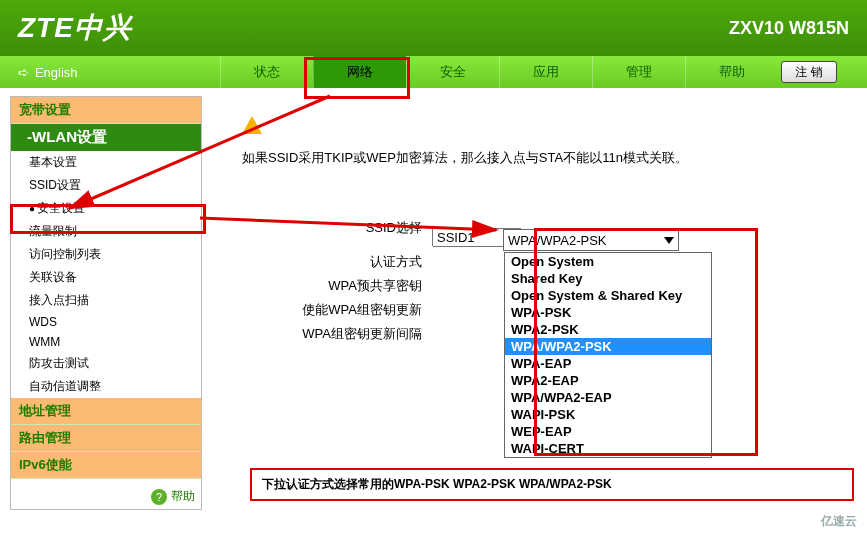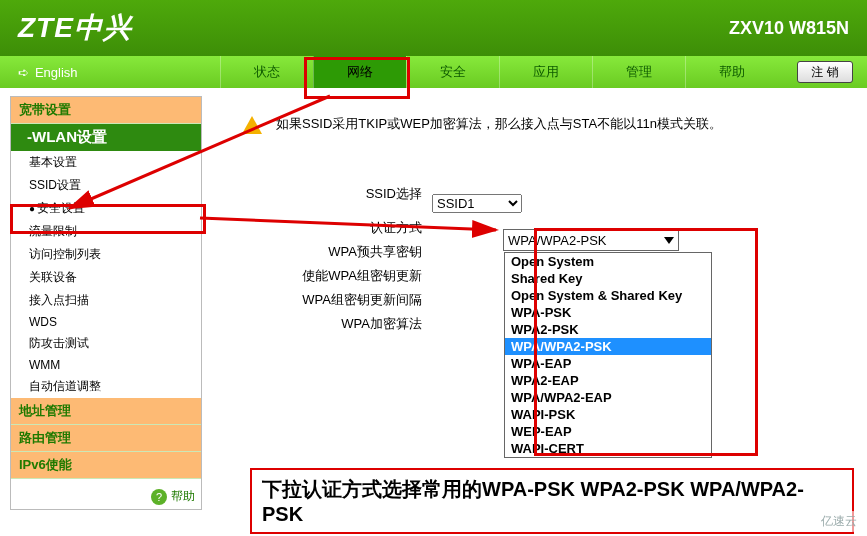--- a/index.html
+++ b/index.html
@@ -5,49 +5,49 @@
   html,body{margin:0;padding:0;font-family:"Microsoft YaHei",Arial,sans-serif;font-size:13px;background:#fff;width:867px;height:536px;overflow:hidden;}
   .header{height:56px;background:linear-gradient(#4ea90b,#3d8e07);color:#fff;display:flex;align-items:center;justify-content:space-between;padding:0 18px;gap:12px;}
   .logo{font:italic bold 28px Arial;letter-spacing:1px;}
   .model{font:bold 18px Arial;}
   .navrow{height:32px;background:linear-gradient(#87e93b,#6acb22);display:flex;align-items:stretch;}
   .lang{width:202px;display:flex;align-items:center;padding-left:18px;color:#fff;font-size:13px;}
   .lang .arrow{margin-right:6px;}
   .tabs{display:flex;flex:1;}
   .tab{width:92px;display:flex;align-items:center;justify-content:center;color:#0f5c00;font-size:13px;cursor:pointer;border-left:1px solid rgba(255,255,255,.3);}
   .tab.active{background:#2d9a05;color:#000000;}
-  .logout{width:70px;display:flex;align-items:center;}
+  .logout{width:86px;display:flex;align-items:center;}
   .logout button{width:56px;height:22px;font-size:12px;border:1px solid #444;border-radius:3px;background:linear-gradient(#fff,#ddd);cursor:pointer;}
   .body{display:flex;padding:8px 10px 0;}
   .sidebar{width:190px;border:1px solid #bbb;background:#fff;padding-bottom:30px;position:relative;}
   .cat{background:#fdba74;color:#1f7a00;font-weight:bold;padding:4px 8px;border-bottom:1px solid #cbe8b6;font-size:13px;}
   .sub{background:#2e8a10;color:#fff;font-weight:bold;padding:4px 16px;font-size:15px;}
   .item{padding:3px 0 3px 18px;color:#000;font-size:12px;cursor:pointer;}
   .item.active::before{content:"\25CF";color:#000;margin-right:2px;font-size:10px;}
   .help{position:absolute;bottom:4px;right:6px;font-size:12px;color:#1f7a00;display:flex;align-items:center;gap:4px;}
   .help .q{width:16px;height:16px;border-radius:8px;background:#5cb128;color:#fff;display:flex;align-items:center;justify-content:center;font-size:11px;}
   .content{flex:1;padding:18px 10px 0 40px;position:relative;}
-  .alert{display:flex;align-items:flex-start;gap:14px;}
+  .alert{display:flex;align-items:flex-start;gap:14px;flex-direction:column;}
   .alert .ico{width:0;height:0;border-left:10px solid transparent;border-right:10px solid transparent;border-bottom:18px solid #f4b100;margin-top:2px;}
   .alert .txt{font-size:13px;line-height:20px;max-width:460px;}
   .form{margin-top:40px;}
   .row{display:flex;align-items:center;margin:6px 0;}
   .lbl{width:180px;text-align:right;margin-right:10px;font-size:13px;}
   select{min-width:90px;font-size:13px;margin-top:20px;}
   .dropdown{position:absolute;left:302px;top:156px;width:206px;border:1px solid #666;background:#fff;font-size:13px;z-index:5;font-weight:bold;}
   .dropdown div{padding:1px 6px;cursor:pointer;white-space:nowrap;overflow:hidden;}
   .dropdown div.sel{background:#1e90ff;color:#fff;}
   .dropbox{position:absolute;left:301px;top:133px;width:166px;height:20px;border:1px solid #666;display:flex;align-items:center;justify-content:space-between;padding:0 4px;font-size:13px;background:#fff;}
   .dropbox .tri{width:0;height:0;border-left:5px solid transparent;border-right:5px solid transparent;border-top:7px solid #000;}
   .hl{position:absolute;border:3px solid #d00;pointer-events:none;z-index:20;}
   .hl.nav{left:304px;top:57px;width:100px;height:36px;}
   .hl.side{left:10px;top:204px;width:190px;height:24px;}
   .hl.drop{left:534px;top:228px;width:218px;height:222px;}
-  .note{position:absolute;left:250px;top:468px;width:580px;border:2px solid #d00;padding:6px 10px;font-weight:bold;font-size:20px;}
-  .wm{position:absolute;right:4px;bottom:4px;font-size:12px;color:#9aa;background:rgba(255,255,255,.6);padding:2px 6px;border-radius:10px;}
+  .note{position:absolute;left:250px;top:468px;width:580px;border:2px solid #d00;padding:6px 10px;font-weight:bold;font-size:12px;}
+  .wm{position:absolute;right:4px;bottom:4px;font-size:12px;color:#9aa;background:rgba(255,255,255,.6);padding:2px 6px;border-radius:10px;font-weight:bold;}
   svg.arrow{position:absolute;z-index:19;pointer-events:none;}
 </style>
 </head>
 <body>
 
 <div class="header">
   <div class="logo">ZTE中兴</div>
   <div class="model">ZXV10 W815N</div>
 </div>
 
@@ -74,22 +74,22 @@
     <div class="cat">宽带设置</div>
     <div class="sub">-WLAN设置</div>
     <div class="item">基本设置</div>
     <div class="item">SSID设置</div>
     <div class="item active">安全设置</div>
     <div class="item">流量限制</div>
     <div class="item">访问控制列表</div>
     <div class="item">关联设备</div>
     <div class="item">接入点扫描</div>
     <div class="item">WDS</div>
+    <div class="item">WMM</div>
     <div class="item">防攻击测试</div>
-    <div class="item">WMM</div>
     <div class="item">自动信道调整</div>
     <div class="cat">地址管理</div>
     <div class="cat">路由管理</div>
     <div class="cat">IPv6使能</div>
     <div class="help">
       <span class="q">?</span>
       <span>帮助</span>
     </div>
   </div>
 
@@ -108,23 +108,20 @@
         <div class="lbl">认证方式</div>
       </div>
       <div class="row">
         <div class="lbl">WPA预共享密钥</div>
       </div>
       <div class="row">
         <div class="lbl">使能WPA组密钥更新</div>
       </div>
       <div class="row">
         <div class="lbl">WPA组密钥更新间隔</div>
-      </div>
-      <div class="row">
-        <div class="lbl">WPA加密算法</div>
       </div>
     </div>
 
     <div class="dropbox">
       <span>WPA/WPA2-PSK</span>
       <span class="tri"></span>
     </div>
     <div class="dropdown">
       <div>Open System</div>
       <div>Shared Key</div>

